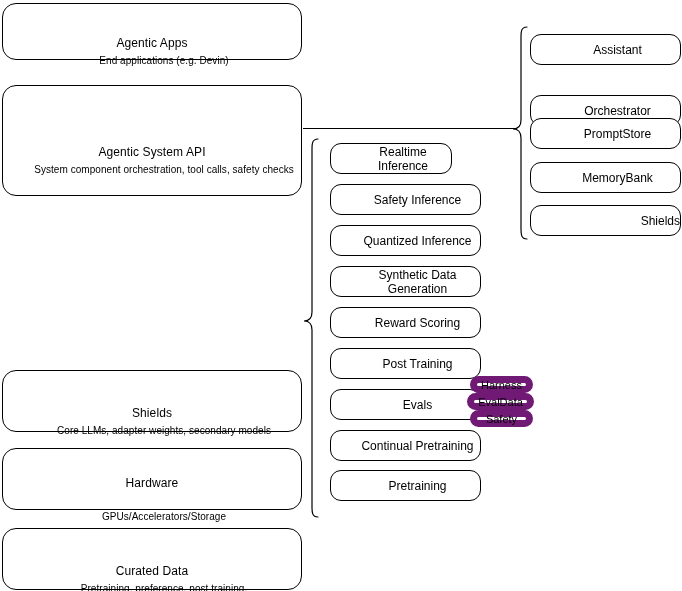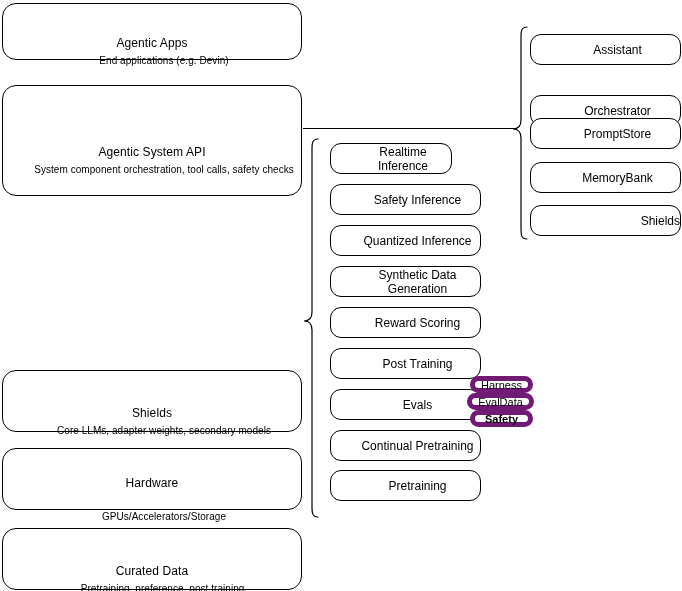--- a/index.html
+++ b/index.html
@@ -59,21 +59,21 @@
   }
   .cap .title {
     font-size: 12px;
     line-height: 14px;
   }
 
   
   .pill {
     position: absolute;
     box-sizing: border-box;
-    border: 5px solid #701a75;
+    border: 7px solid #701a75;
     background: #ffffff;
     border-radius: 999px;
     display: flex;
     align-items: center;
     justify-content: center;
     font-size: 11px;
     line-height: 12px;
     color: #000000;
     white-space: nowrap;
   }
@@ -167,21 +167,21 @@
   </div>
 
   <div class="pill" style="left:470px; top:376px; width:63px; height:17px;">
     <span>Harness</span>
   </div>
 
   <div class="pill" style="left:467px; top:393px; width:67px; height:17px;">
     <span>EvalData</span>
   </div>
 
-  <div class="pill" style="left:470px; top:410px; width:63px; height:17px;font-weight:bold;">
+  <div class="pill" style="left:470px; top:410px; width:63px; height:17px;">
     <span>Safety</span>
   </div>
 
   <div class="brace" style="left:512px; top:26px;">
     <svg width="16" height="214" viewBox="0 0 16 214" fill="none" xmlns="http://www.w3.org/2000/svg">
       <path d="M15 1 C9 1 9 6 9 11 L9 94 C9 100 6 103 1 103 C6 103 9 106 9 112 L9 203 C9 208 9 213 15 213" stroke="#000000" stroke-width="1.2" fill="none" stroke-linecap="round"></path>
     </svg>
   </div>
 
   <div class="rbox cap" style="left:530px; top:34px; width:151px; height:31px;">

